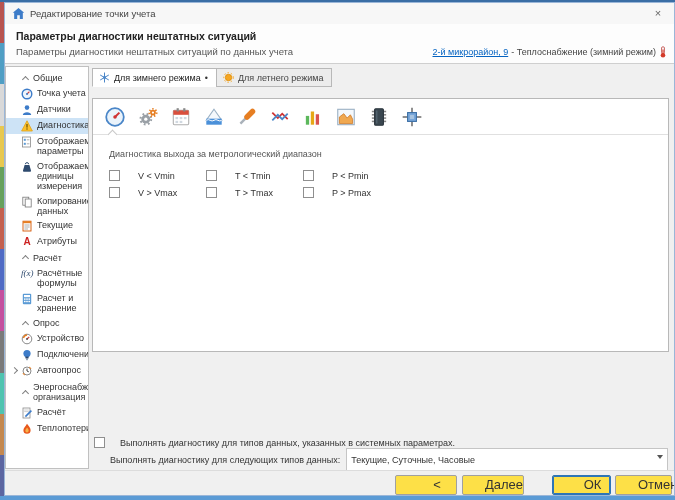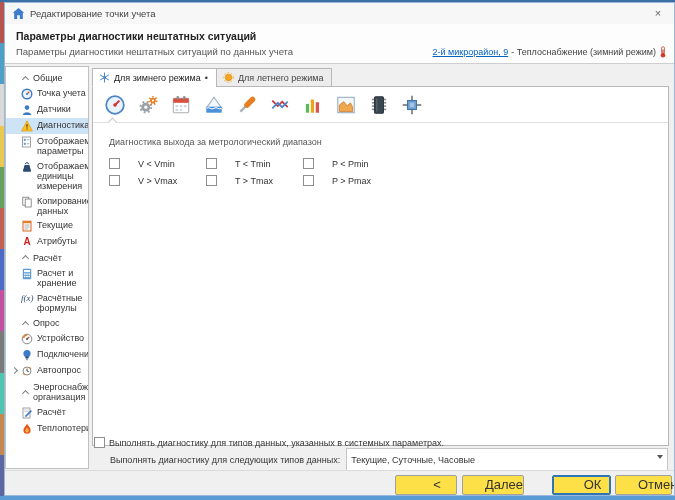--- a/index.html
+++ b/index.html
@@ -48,33 +48,33 @@
     width:12px; display:inline-block; text-align:center; }
 
   
   .tabs { position:absolute; left:92px; top:68px; display:flex; z-index:5; }
   .tab { display:flex; align-items:flex-end; gap:4px; padding:2px 8px 3px 6px; height:19px;
     border:1px solid #b8b8b8; background:#ececec; color:#444; margin-right:-1px; }
   .tab.active { background:#fff; border-bottom:1px solid #fff; color:#222; }
   .tab .bullet { color:#333; }
 
   
-  .panel { position:absolute; left:92px; top:86px; width:577px; height:360px; background:#fff;
+  .panel { position:absolute; left:92px; top:98px; width:577px; height:254px; background:#fff;
     border:1px solid #b8b8b8; }
   .tools { display:flex; gap:6px; padding:4px 0 4px 8px; border-bottom:1px solid #e0e0e0; position:relative; }
   .tool { width:27px; height:27px; display:flex; align-items:center; justify-content:center; }
   .notch { position:absolute; left:16px; bottom:-4px; width:7px; height:7px; background:#fff;
     border-left:1px solid #c8c8c8; border-top:1px solid #c8c8c8; transform:rotate(45deg); }
   .section-label { margin:14px 0 0 16px; color:#555; }
   .checks { display:grid; grid-template-columns:97px 97px 97px; row-gap:6px; margin:11px 0 0 16px; }
   .check { display:flex; align-items:center; gap:18px; }
   .cb { width:11px; height:11px; background:#fff; border:1px solid #8f8f8f; flex:0 0 11px; }
 
   
-  .bottom-check-row { position:absolute; left:94px; top:437px; display:flex; align-items:center; gap:4px; }
+  .bottom-check-row { position:absolute; left:94px; top:437px; display:flex; align-items:center; gap:15px; }
   .combo-row { position:absolute; left:94px; top:452px; right:7px; height:16px; display:flex; align-items:center; }
   .combo-row .c-label { margin-left:16px; color:#333; }
   .combo { flex:1; margin-left:6px; height:24px; background:#fff; border:1px solid #c5c5c5;
     display:flex; align-items:center; padding:0 4px; position:relative; }
   .combo .arrow { position:absolute; right:4px; top:6px; width:0; height:0;
     border-left:3px solid transparent; border-right:3px solid transparent; border-top:4px solid #555; }
 
   
   .footer { position:absolute; left:4px; top:470px; right:0; height:26px; background:#f0f0f0;
     border-top:1px solid #dcdcdc; }
@@ -202,36 +202,36 @@
     <span class="attr-a">A</span>
     <span>Атрибуты</span>
   </div>
 
   <div class="group-header">
     <span class="chev-up"></span>
     <span>Расчёт</span>
   </div>
 
   <div class="s-item">
+    <span class="fx">f(x)</span>
+    <span>Расчётные формулы</span>
+  </div>
+
+  <div class="s-item">
     <svg class="si" width="12" height="12" viewBox="0 0 12 12">
       <rect x="1.8" y="0.8" width="8.4" height="10.4" rx="1" fill="#5b9bd5"></rect>
       <rect x="3" y="2" width="6" height="2.2" fill="#fff"></rect>
       <rect x="3" y="5.4" width="1.6" height="1.4" fill="#fff"></rect>
         <rect x="5.2" y="5.4" width="1.6" height="1.4" fill="#fff"></rect>
         <rect x="7.4" y="5.4" width="1.6" height="1.4" fill="#fff"></rect>
       <rect x="3" y="7.8" width="1.6" height="1.4" fill="#fff"></rect>
         <rect x="5.2" y="7.8" width="1.6" height="1.4" fill="#fff"></rect>
         <rect x="7.4" y="7.8" width="1.6" height="1.4" fill="#fff"></rect>
     </svg>
     <span>Расчет и хранение</span>
-  </div>
-
-  <div class="s-item">
-    <span class="fx">f(x)</span>
-    <span>Расчётные формулы</span>
   </div>
 
   <div class="group-header">
     <span class="chev-up"></span>
     <span>Опрос</span>
   </div>
 
   <div class="s-item">
     <svg class="si" width="12" height="12" viewBox="0 0 12 12">
       <circle cx="6" cy="6" r="4.8" fill="#fff" stroke="#8a8a8a" stroke-width="1"></circle>

